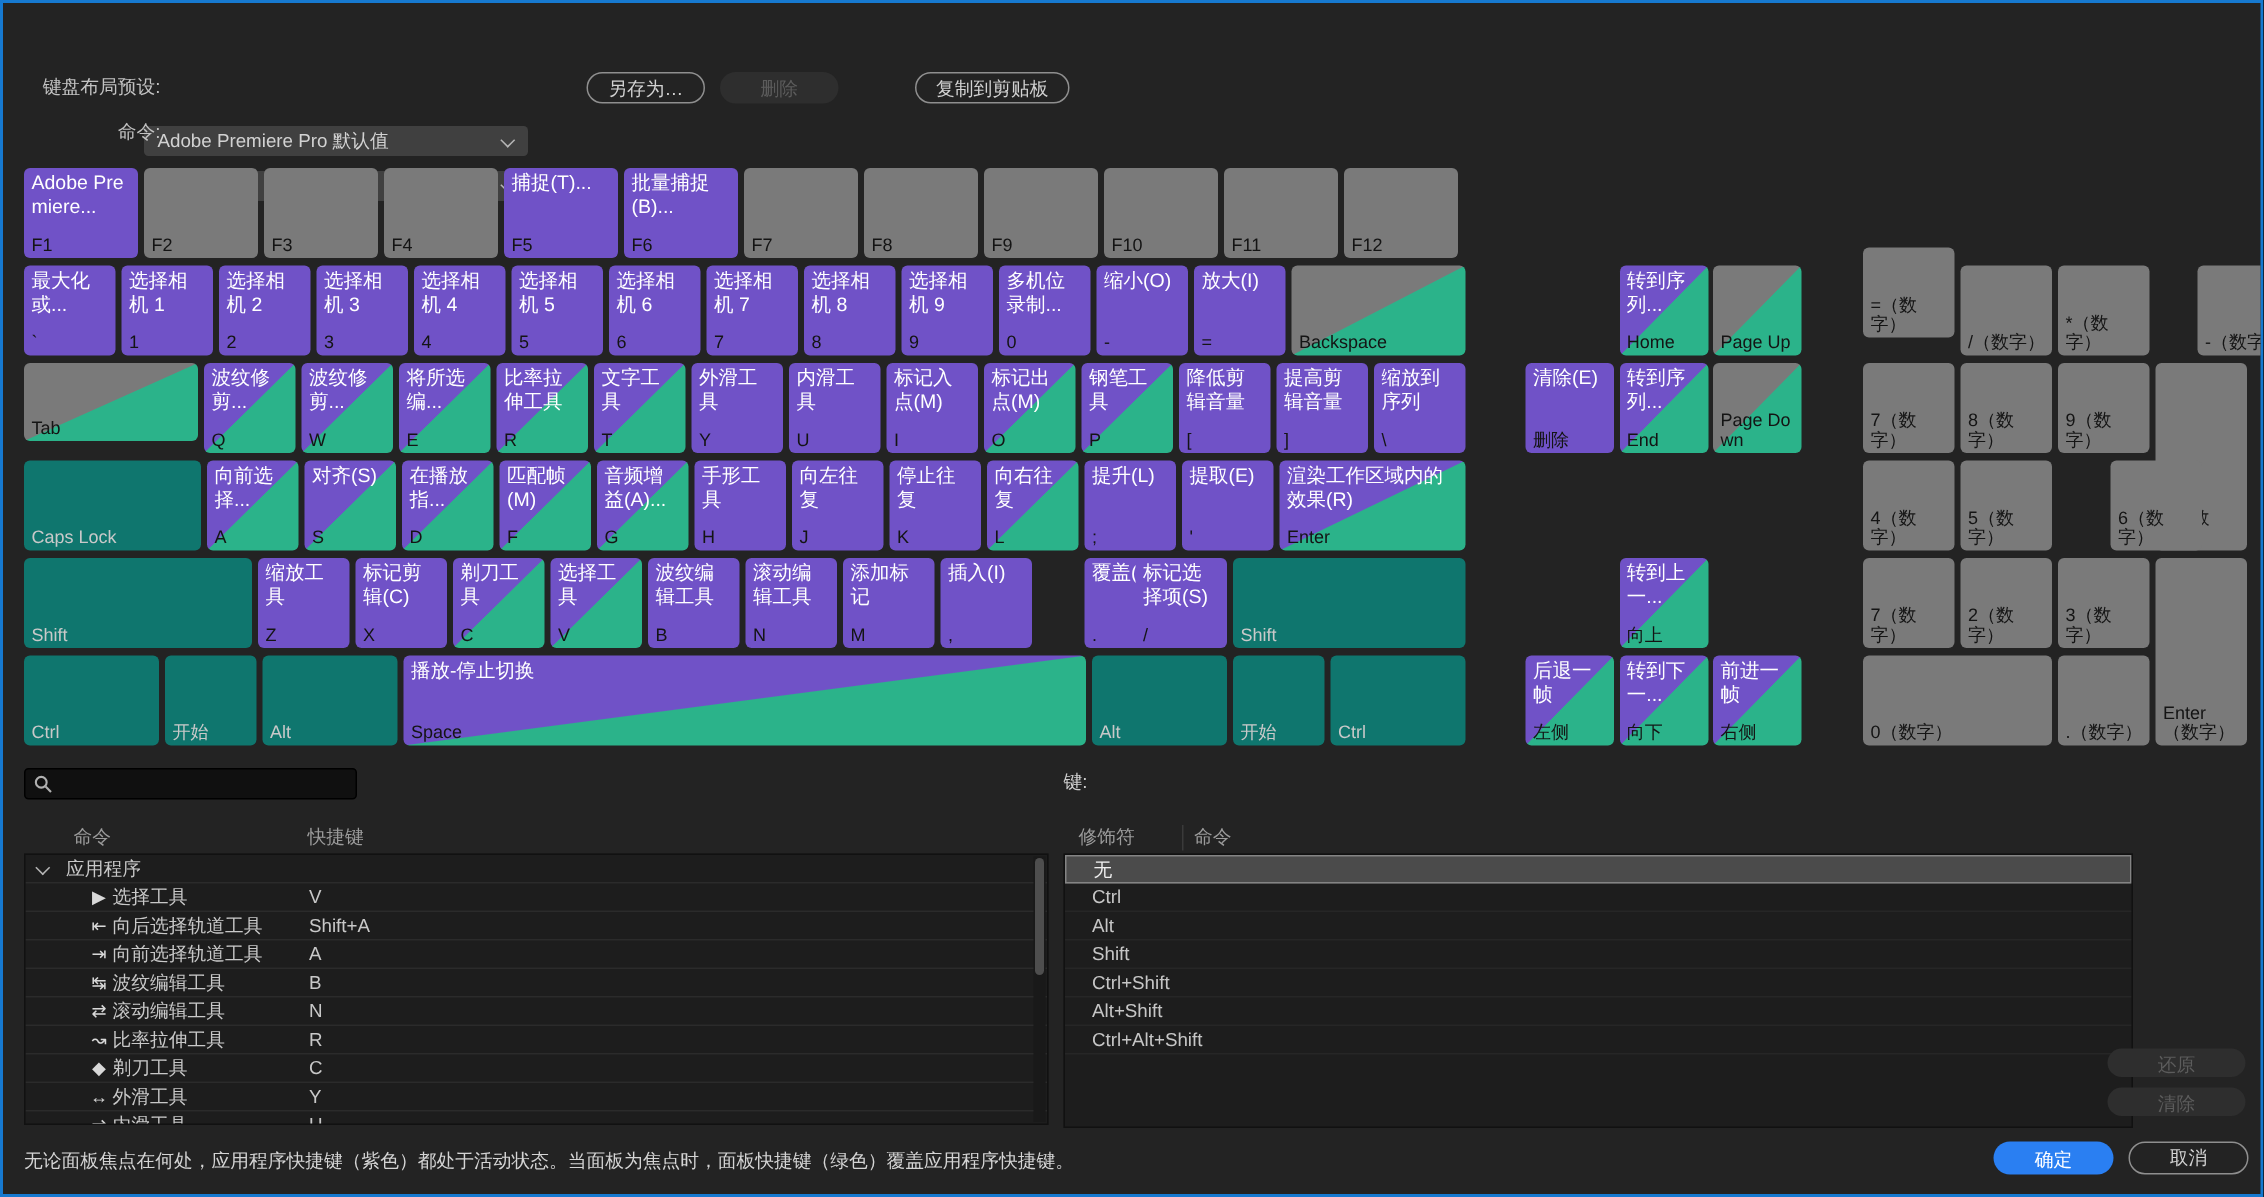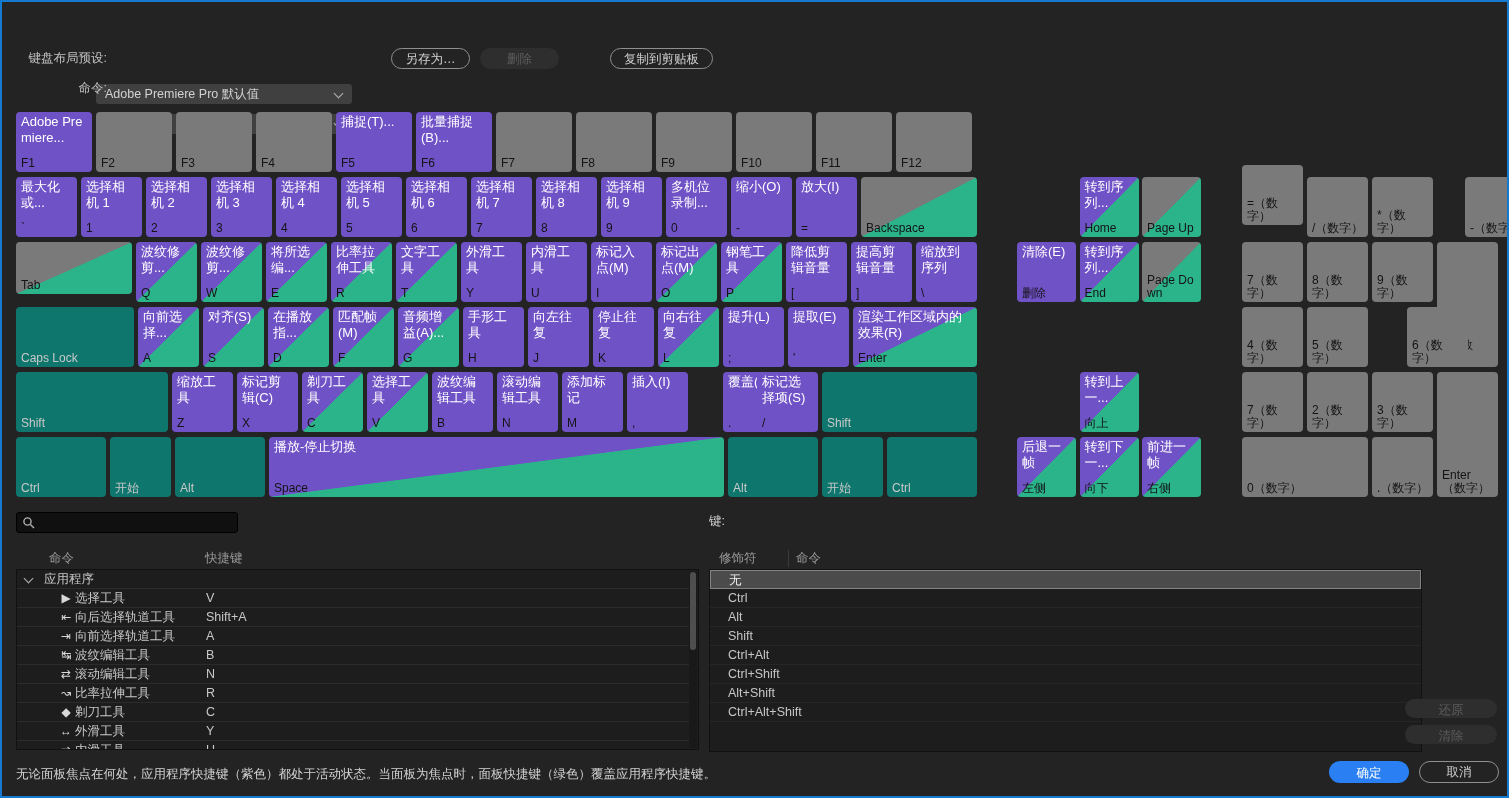--- a/index.html
+++ b/index.html
@@ -503,23 +503,20 @@
       <div class="mrow">
         <span class="mname">Ctrl</span>
       </div>
       <div class="mrow">
         <span class="mname">Alt</span>
       </div>
       <div class="mrow">
         <span class="mname">Shift</span>
       </div>
       <div class="mrow">
-        <span class="mname">Ctrl+Alt</span>
-      </div>
-      <div class="mrow">
         <span class="mname">Ctrl+Shift</span>
       </div>
       <div class="mrow">
         <span class="mname">Alt+Shift</span>
       </div>
       <div class="mrow">
         <span class="mname">Ctrl+Alt+Shift</span>
       </div>
     </div>
 

